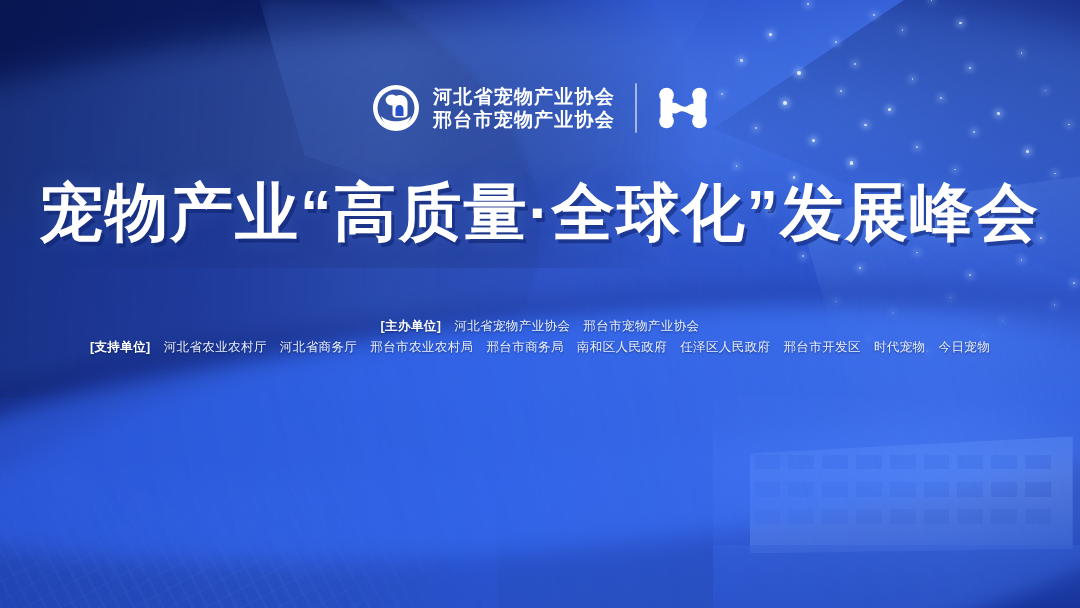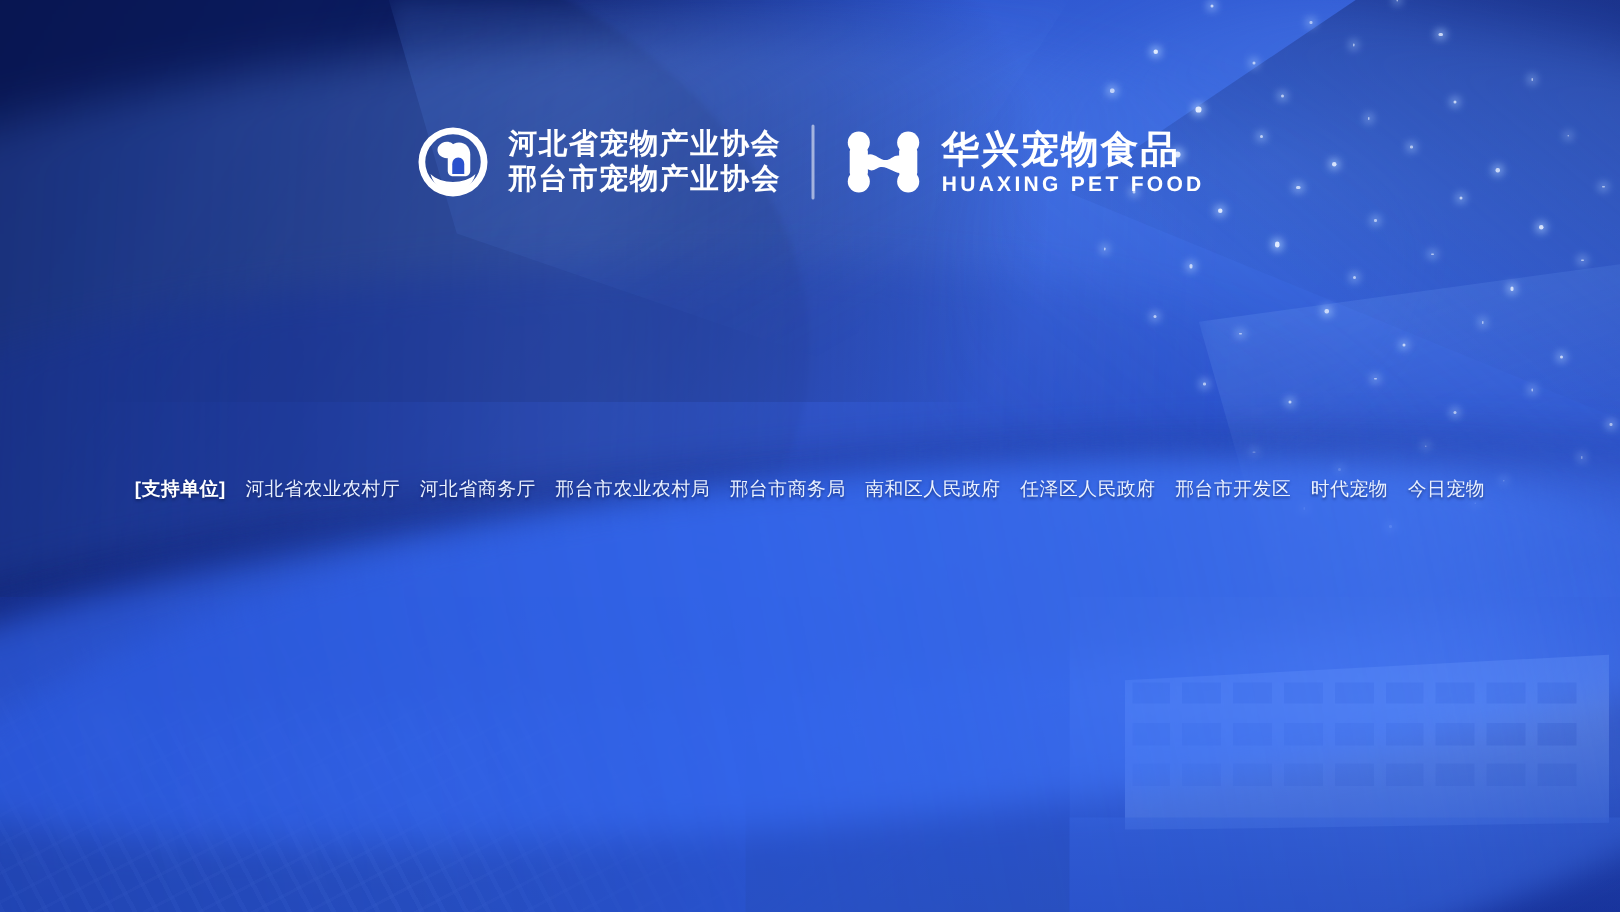--- a/index.html
+++ b/index.html
@@ -295,26 +295,24 @@
           <g fill="#ffffff">
             <circle cx="22" cy="20" r="17"></circle>
             <circle cx="22" cy="80" r="17"></circle>
             <circle cx="98" cy="20" r="17"></circle>
             <circle cx="98" cy="80" r="17"></circle>
             <rect x="8" y="20" width="28" height="60" rx="14"></rect>
             <rect x="84" y="20" width="28" height="60" rx="14"></rect>
             <path d="M30 42 c16 -14 26 14 42 2 c10 -7 18 -4 22 4 l0 14 c-12 16 -28 -12 -44 -2 c-10 6 -16 2 -20 -6 Z"></path>
           </g>
         </svg>
-        <div class="hx-text">
-          <div class="hx-cn">华兴宠物食品</div>
-          <div class="hx-en">HUAXING PET FOOD</div>
-        </div>
       </div>
     </div>
 
+    <div class="title">宠物产业“高质量·全球化”发展峰会</div>
 
     <div class="orgs" id="orgs">
+        <div class="org-line"><span class="org-tag">[主办单位]</span><span class="org-gap"></span><span>河北省宠物产业协会</span><span class="org-gap"></span><span>邢台市宠物产业协会</span></div>
         <div class="org-line"><span class="org-tag">[支持单位]</span><span class="org-gap"></span><span>河北省农业农村厅</span><span class="org-gap"></span><span>河北省商务厅</span><span class="org-gap"></span><span>邢台市农业农村局</span><span class="org-gap"></span><span>邢台市商务局</span><span class="org-gap"></span><span>南和区人民政府</span><span class="org-gap"></span><span>任泽区人民政府</span><span class="org-gap"></span><span>邢台市开发区</span><span class="org-gap"></span><span>时代宠物</span><span class="org-gap"></span><span>今日宠物</span></div>
       </div>
 
   </div>
 </div>
 
 </body></html>

